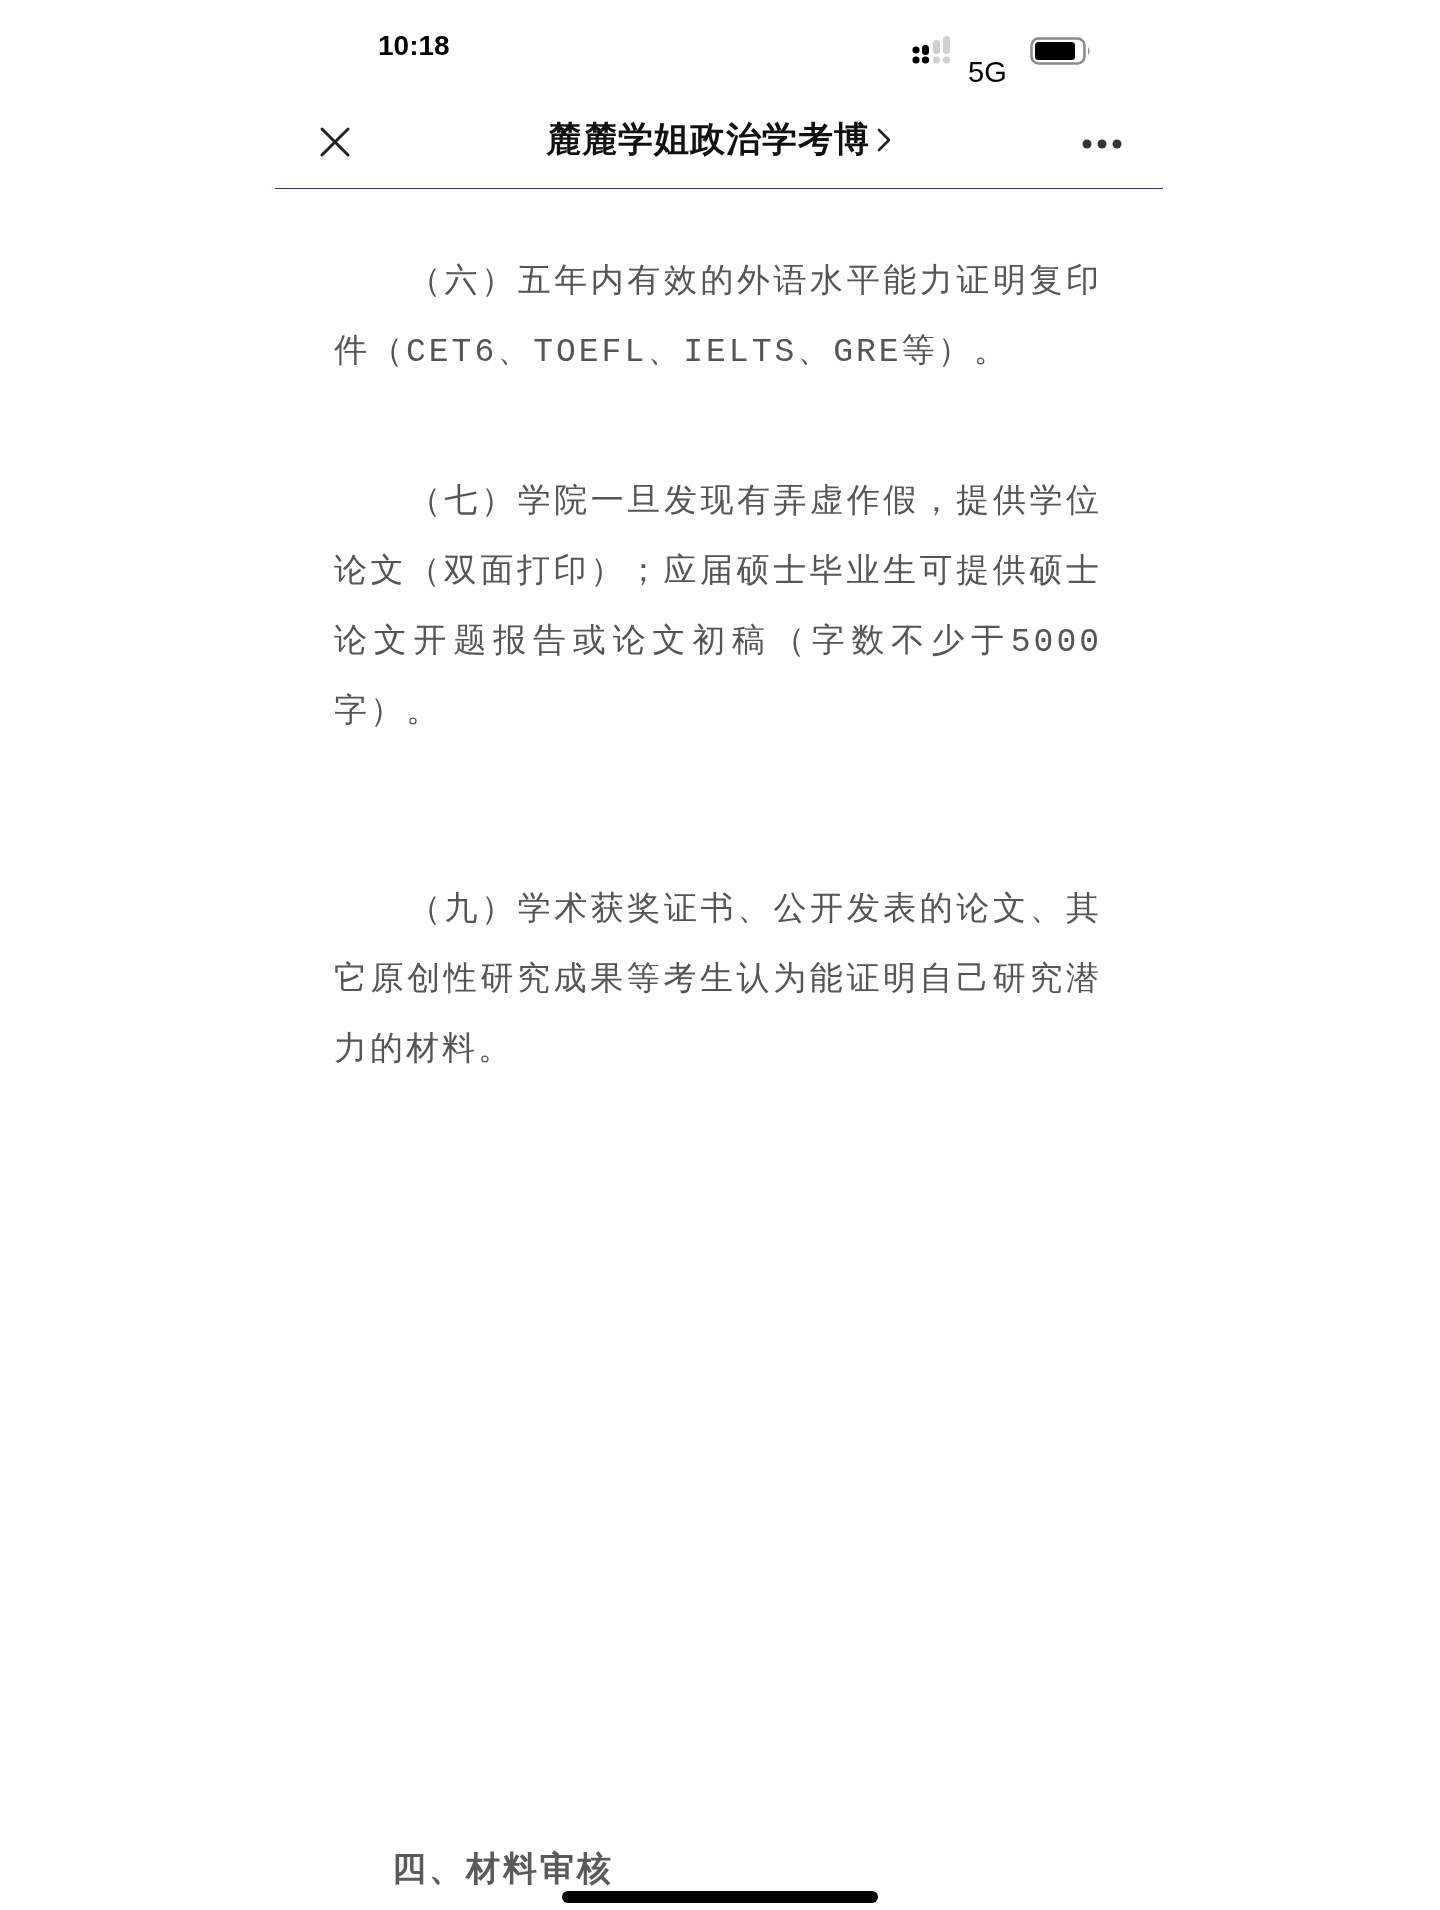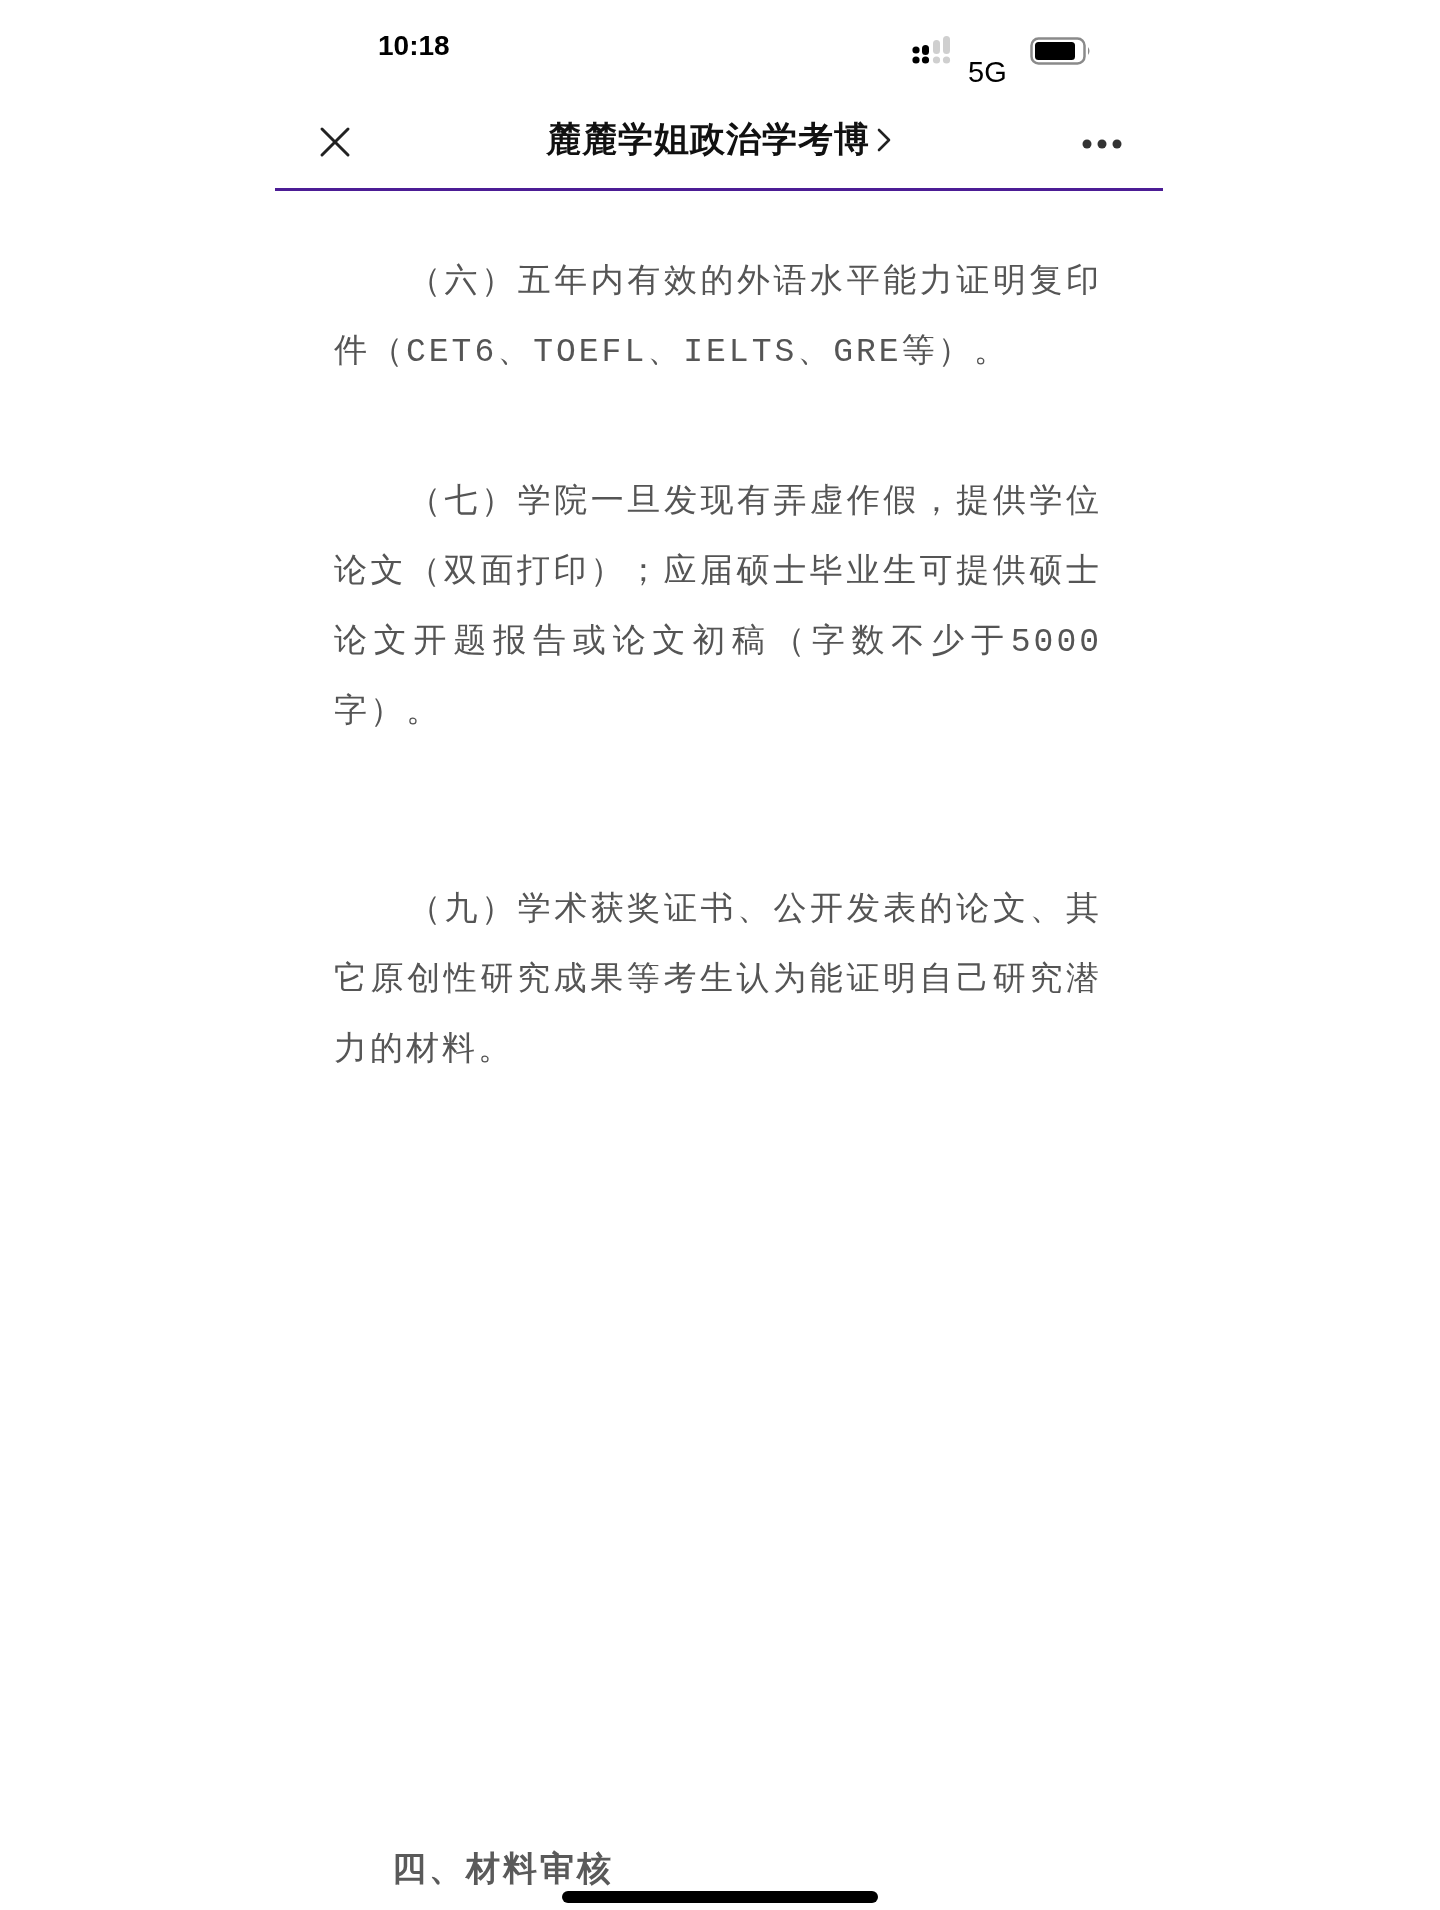--- a/index.html
+++ b/index.html
@@ -43,21 +43,21 @@
     }
     .battery {
       position: absolute;
       left: 1030px; top: 36px;
       width: 62px; height: 30px;
     }
     .nav-bar {
       position: absolute;
       left: 275px; top: 100px;
       width: 888px; height: 88px;
-      border-bottom: 3px solid #4c1d95;
+      border-bottom: 1px solid #4c1d95;
     }
     .close-btn {
       position: absolute;
       left: 36px; top: 20px;
       width: 48px; height: 48px;
       display: flex; align-items: center; justify-content: center;
     }
     .nav-title {
       position: absolute;
       left: 0; right: 0; top: 16px;

